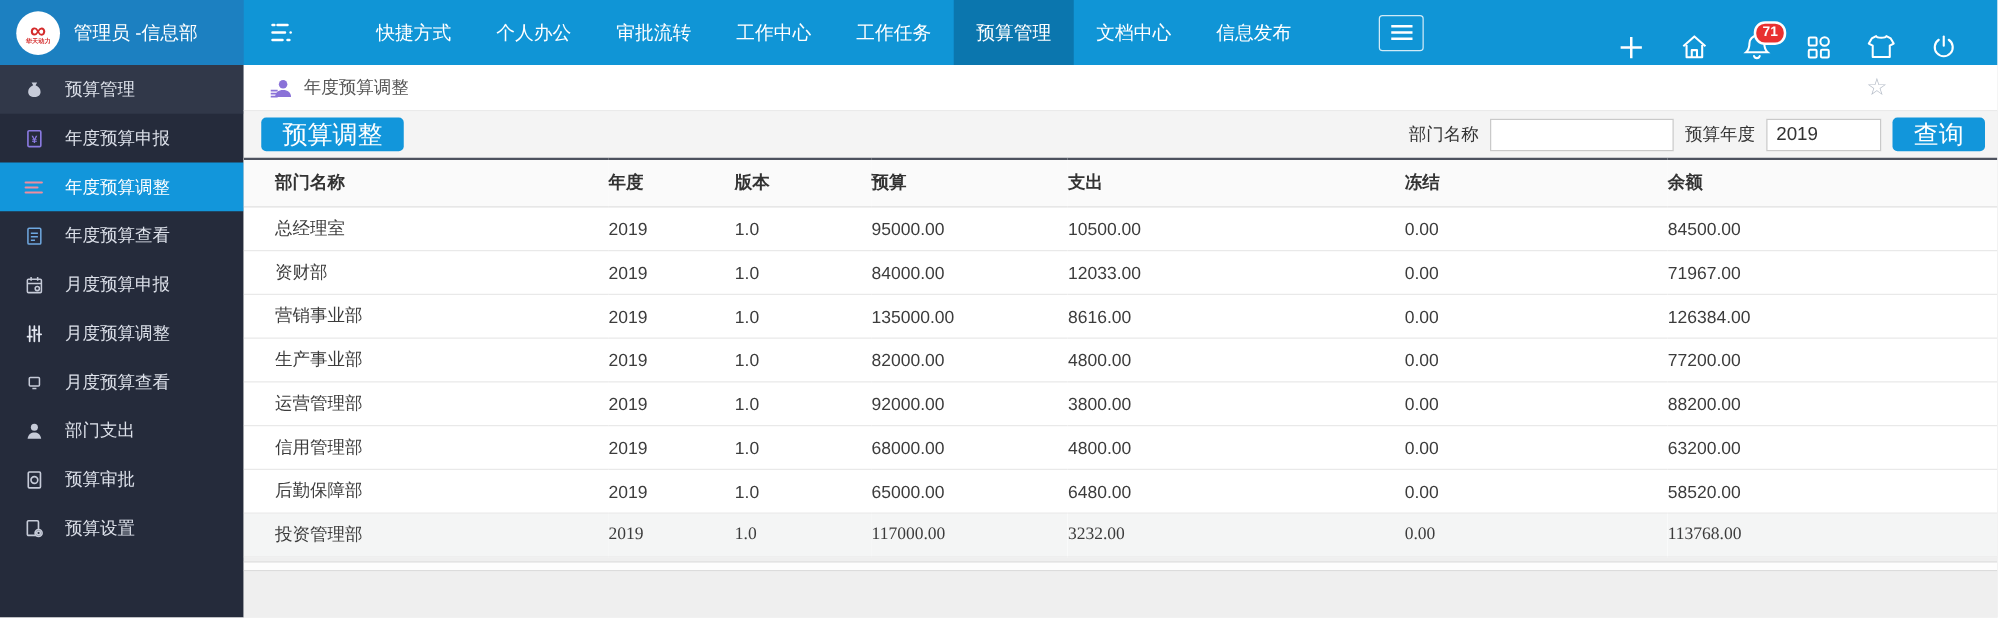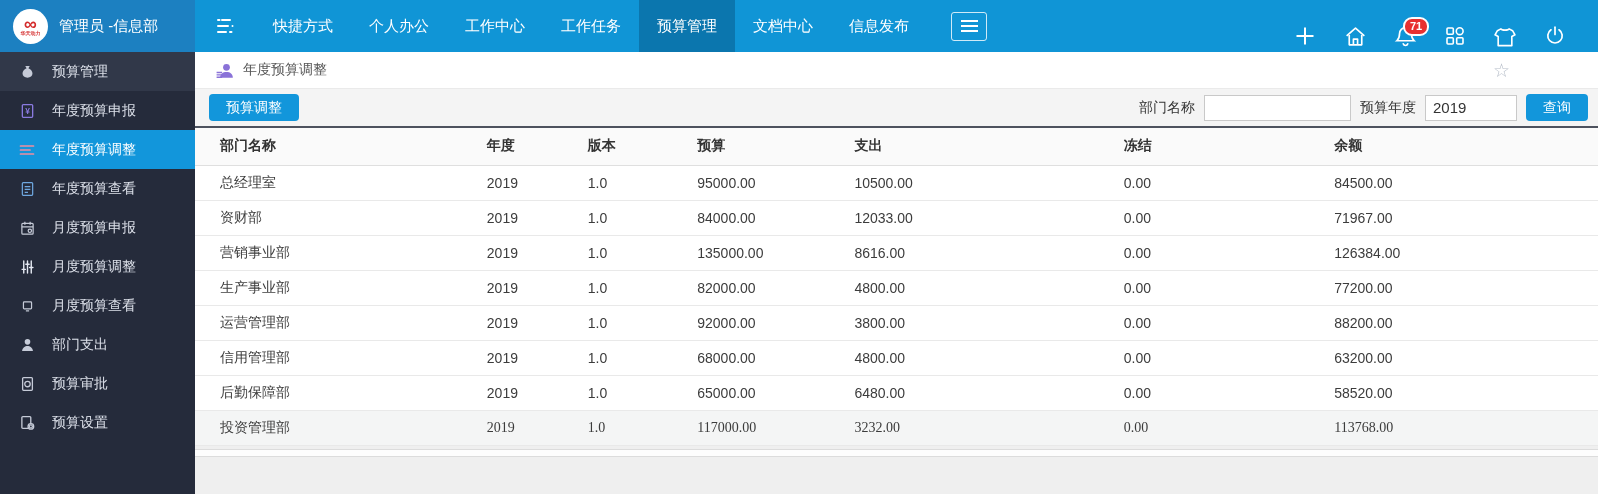--- a/index.html
+++ b/index.html
@@ -9,31 +9,31 @@
 
   
   .topbar { flex:0 0 52px; display:flex; background:#1095d6; }
   .topbar-left { flex:0 0 195px; background:#1c80c1; display:flex; align-items:center;
     padding-left:13px; gap:11px; }
   .logo { width:35px; height:35px; border-radius:50%; background:#fff; color:#d42b2b;
     display:flex; flex-direction:column; align-items:center; justify-content:center; line-height:1; }
   .logo .inf { font-size:18px; font-weight:bold; line-height:14px; }
   .logo .lname { font-size:5px; font-weight:bold; }
   .user { color:#fff; font-size:15px; white-space:nowrap; }
-  .topnav { flex:1; display:flex; align-items:stretch; }
+  .topnav { flex:1; display:flex; align-items:stretch;gap:28px; }
   .nav-toggle { width:60px; display:flex; align-items:center; justify-content:center; cursor:pointer; }
   .nav-item { width:96px; display:flex; align-items:center; justify-content:center;
     color:#fff; font-size:15px; cursor:pointer; white-space:nowrap; }
   .nav-item.active { background:#0b76ae; }
   .nav-more { width:36px; height:29px; margin:auto 0 auto 24px; border:1px solid rgba(255,255,255,.8);
     border-radius:3px; display:flex; flex-direction:column; justify-content:center;
     align-items:center; gap:3px; cursor:pointer; }
   .nav-more i { display:block; width:17px; height:2px; background:#fff; }
   .topbar-icons { display:flex; align-items:center; gap:24px; padding:0 30px 0 0; }
-  .tb-icon { position:relative; width:26px; height:26px; display:flex; align-items:flex-start;
+  .tb-icon { position:relative; width:26px; height:26px; display:flex; align-items:flex-end;
     justify-content:center; cursor:pointer;margin-top:22px; }
   .badge { position:absolute; top:-7px; left:11px; background:#e83030; color:#fff;
     font-size:11px; line-height:1; padding:2px 5px; border-radius:9px; border:2px solid #fdfdfd;
     font-weight:bold; }
 
   
   .main { flex:1; display:flex; min-height:0; }
   .sidebar { flex:0 0 195px; background:#252b3b; display:flex; flex-direction:column; }
   .side-item { flex:0 0 39px; display:flex; align-items:center; padding-left:19px; gap:17px;
     color:#dde1ea; font-size:14px; cursor:pointer; }
@@ -43,21 +43,21 @@
 
   .content { flex:1; display:flex; flex-direction:column; min-width:0; background:#efefef; }
   .breadcrumb-bar { flex:0 0 37px; background:#fff; border-bottom:1px solid #eaeaea;
     display:flex; align-items:center; padding:0 20px; }
   .crumb-icon { margin-right:9px; display:flex; }
   .crumb-title { font-size:14px; color:#555; }
   .fav-star { margin-left:auto; margin-right:68px; color:#b6bdc8; font-size:19px; cursor:pointer; }
 
   .toolbar { flex:0 0 37px; background:#f4f4f4; display:flex; align-items:center;
     padding:0 10px 0 14px; gap:9px; }
-  .btn { background:#1296db; color:#fff; border:none; border-radius:4px; font-size:14px;
+  .btn { background:#1296db; color:#fff; border:none; border-radius:4px; font-size:20px;
     height:27px; padding:0 17px; cursor:pointer; font-family:inherit; }
   .toolbar .spacer { flex:1; }
   .field-label { font-size:14px; color:#333; white-space:nowrap; }
   .field-input { height:26px; border:1px solid #c9c9c9; background:#fff; font-size:15px;
     padding:0 7px; width:147px; color:#333; font-family:inherit; }
   .field-input.year { width:92px; }
 
   
   .table-wrap { flex:1; overflow:hidden; background:#efefef; }
   table { width:100%; border-collapse:collapse; background:#fff; table-layout:fixed; }
@@ -91,20 +91,21 @@
     <nav class="topnav">
       <div class="nav-toggle">
         <svg width="24" height="24" viewBox="0 0 24 24" fill="none" stroke="#fff" stroke-width="2" stroke-linecap="round">
           <path d="M9 6h8M5 6h1.5M5 12h10M5 18h8M17 18h1.5"></path>
           <circle cx="19.5" cy="12" r="1" fill="#fff" stroke="none"></circle>
         </svg>
       </div>
       <div style="display:flex;align-items:stretch;">
           <div class="nav-item">快捷方式</div>
           <div class="nav-item">个人办公</div>
+          <div class="nav-item">审批流转</div>
           <div class="nav-item">工作中心</div>
           <div class="nav-item">工作任务</div>
           <div class="nav-item active">预算管理</div>
           <div class="nav-item">文档中心</div>
           <div class="nav-item">信息发布</div>
         </div>
       <div class="nav-more">
         <i></i>
           <i></i>
           <i></i>

